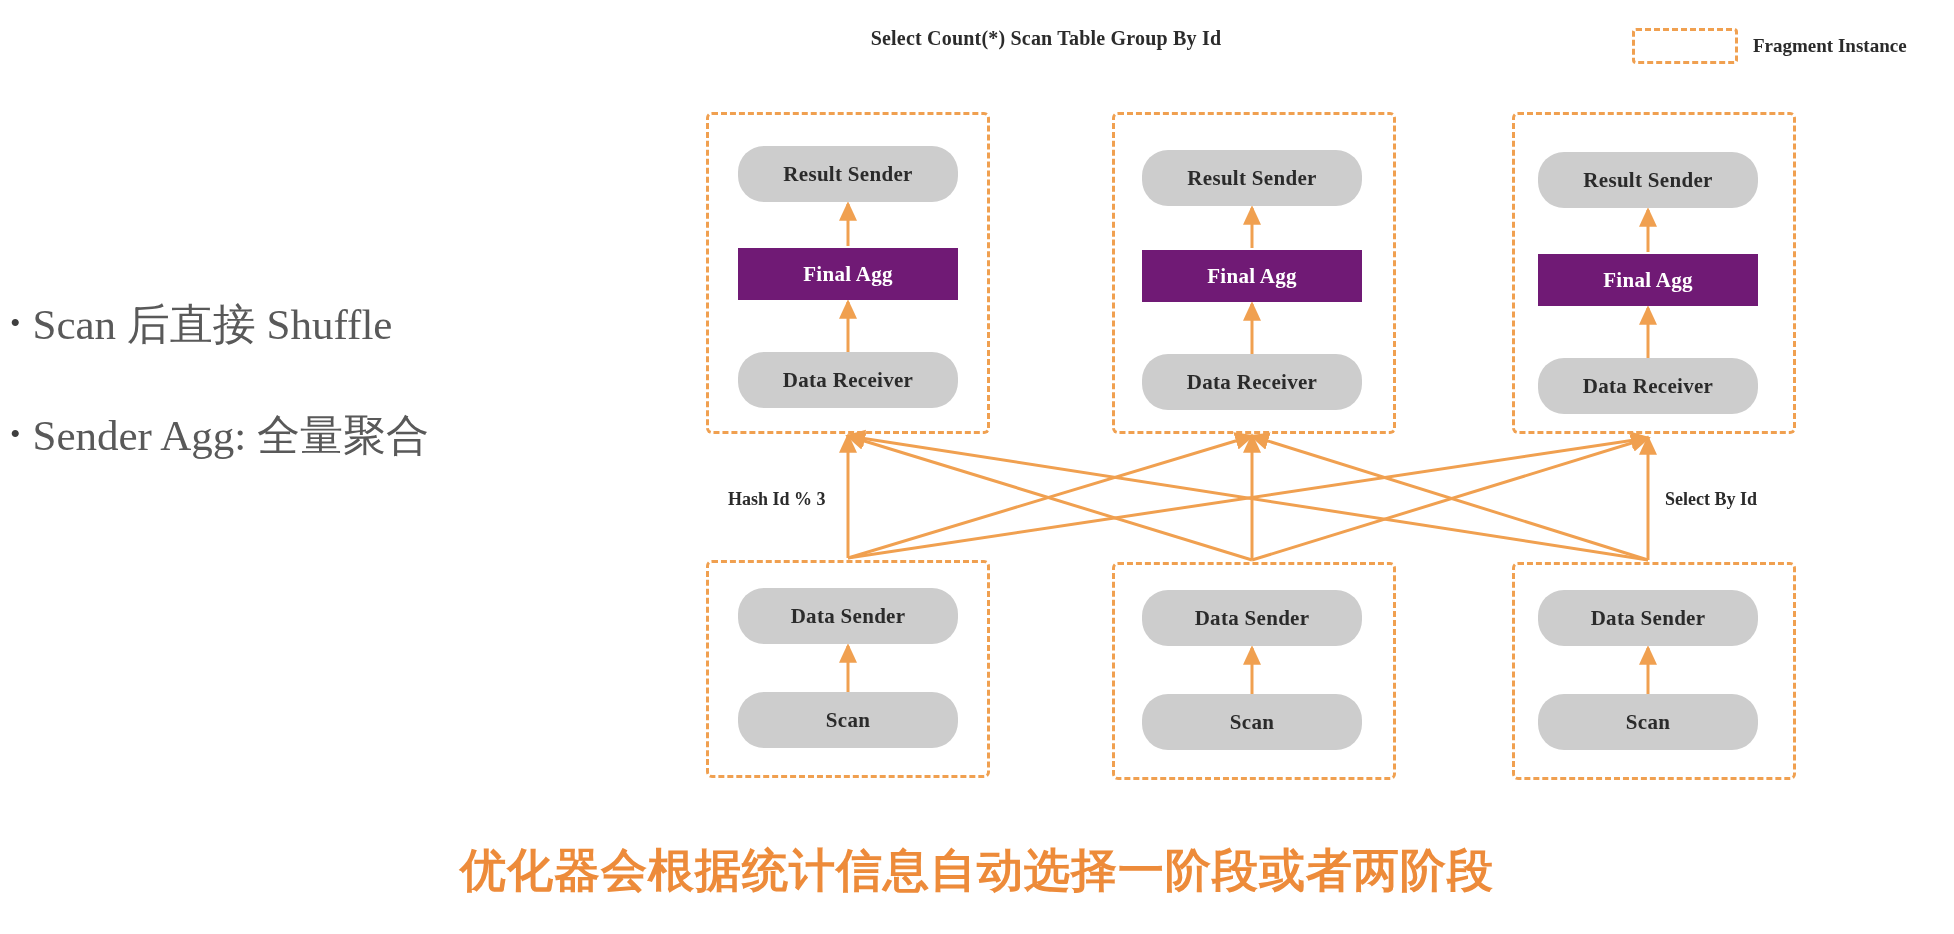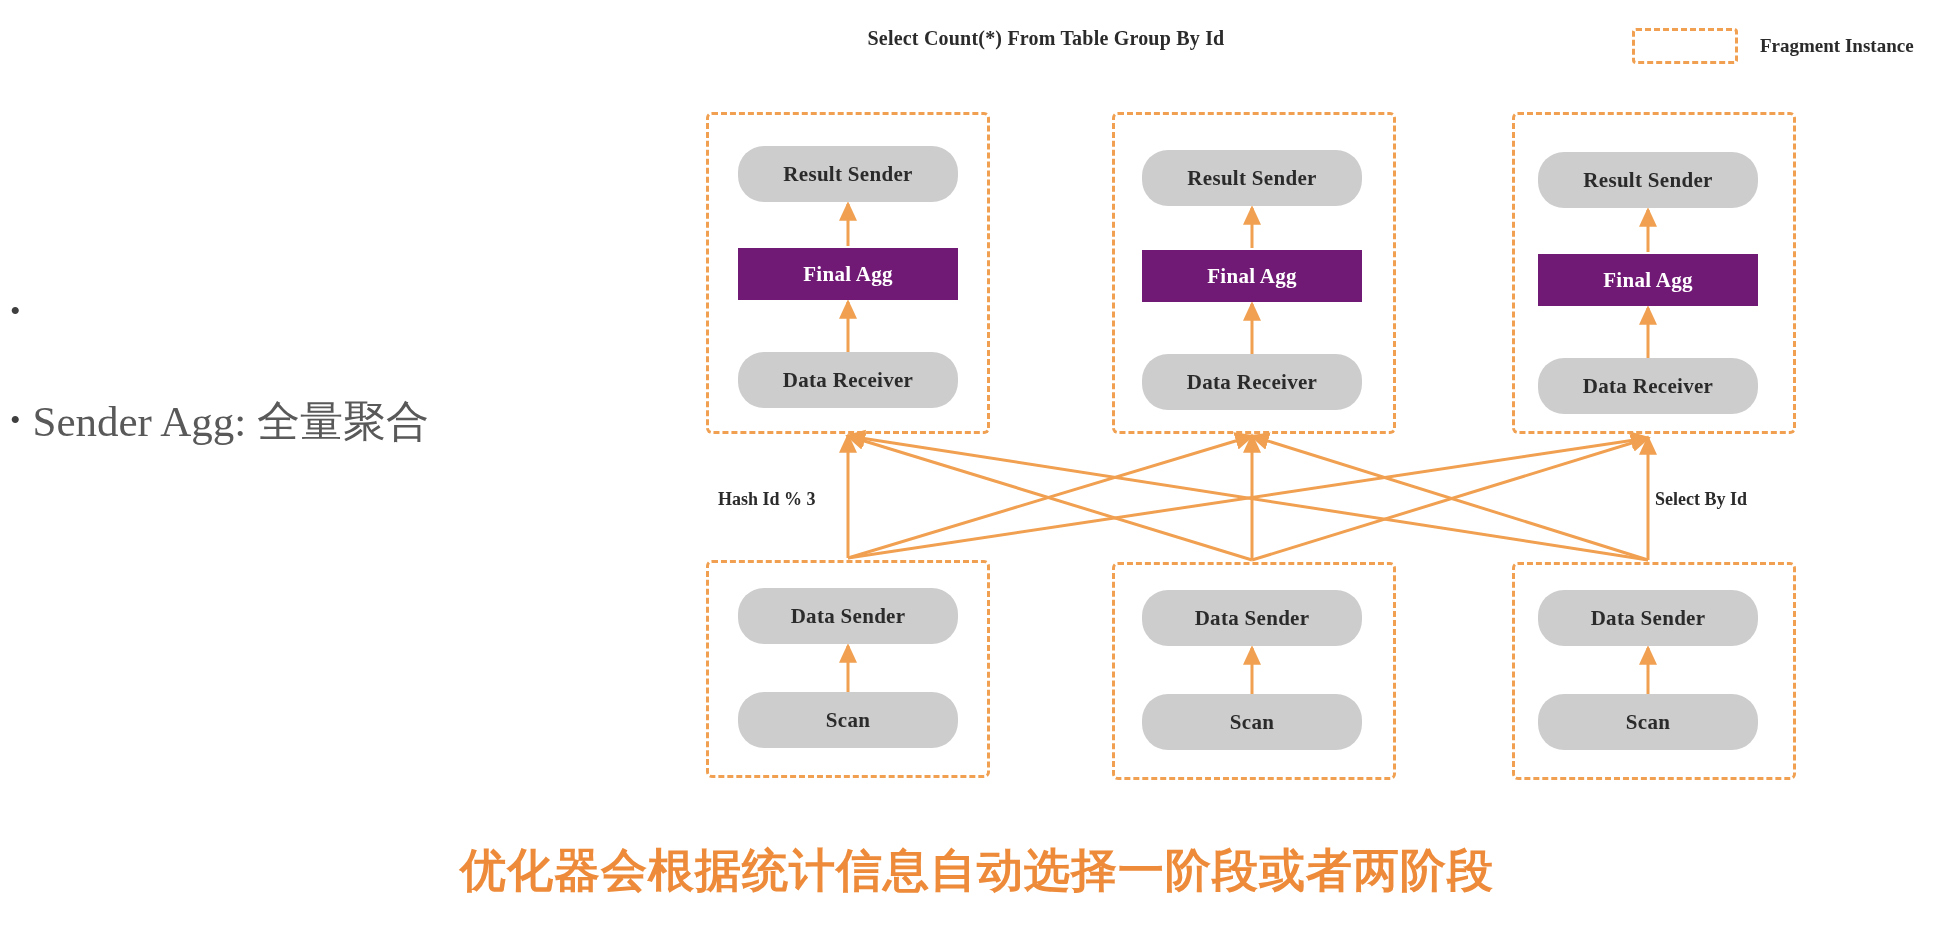--- a/index.html
+++ b/index.html
@@ -61,21 +61,21 @@
     letter-spacing: .2px;
   }
 
   
   .legend {
     position: absolute;
     left: 1632px;
     top: 28px;
     display: flex;
     align-items: center;
-    gap: 22px;
+    gap: 15px;
   }
   .legend-swatch {
     width: 106px;
     height: 36px;
     border: 3px dashed #f0a050;
     border-radius: 4px;
     background: #ffffff;
     box-sizing: border-box;
   }
   .legend-label {
@@ -126,20 +126,21 @@
     pointer-events: none;
   }
 
   
   .shuffle-label {
     position: absolute;
     font-size: 18px;
     font-weight: bold;
     color: #2b2b2b;
     white-space: nowrap;
+    margin-left: 10px;
   }
   .shuffle-label.left  { left: 718px;  top: 489px; }
   .shuffle-label.right { left: 1655px; top: 489px; }
 
   
   .caption {
     position: absolute;
     left: 50%;
     transform: translateX(-50%);
     top: 840px;
@@ -154,28 +155,29 @@
   }
 </style>
 </head>
 <body>
 
 <div class="slide">
 
   <div class="bullets">
     <div class="bullet-row">
       <span class="bullet-dot">•</span>
+      <span class="bullet-text">Scan 后直接 Shuffle</span>
     </div>
     <div class="bullet-row">
       <span class="bullet-dot">•</span>
       <span class="bullet-text">Sender Agg: 全量聚合</span>
     </div>
   </div>
 
-  <div class="diagram-title">Select Count(*) From Table Group By Id</div>
+  <div class="diagram-title">Select Count(*) Scan Table Group By Id</div>
 
   <div class="legend">
     <div class="legend-swatch"></div>
     <div class="legend-label">Fragment Instance</div>
   </div>
 
   <svg class="arrows" viewBox="0 0 1954 934" xmlns="http://www.w3.org/2000/svg">
     <defs>
       <marker id="ah" markerWidth="7" markerHeight="7" refX="5.6" refY="3" orient="auto">
         <path d="M0,0 L6.5,3 L0,6 Z" fill="#f0a050"></path>

